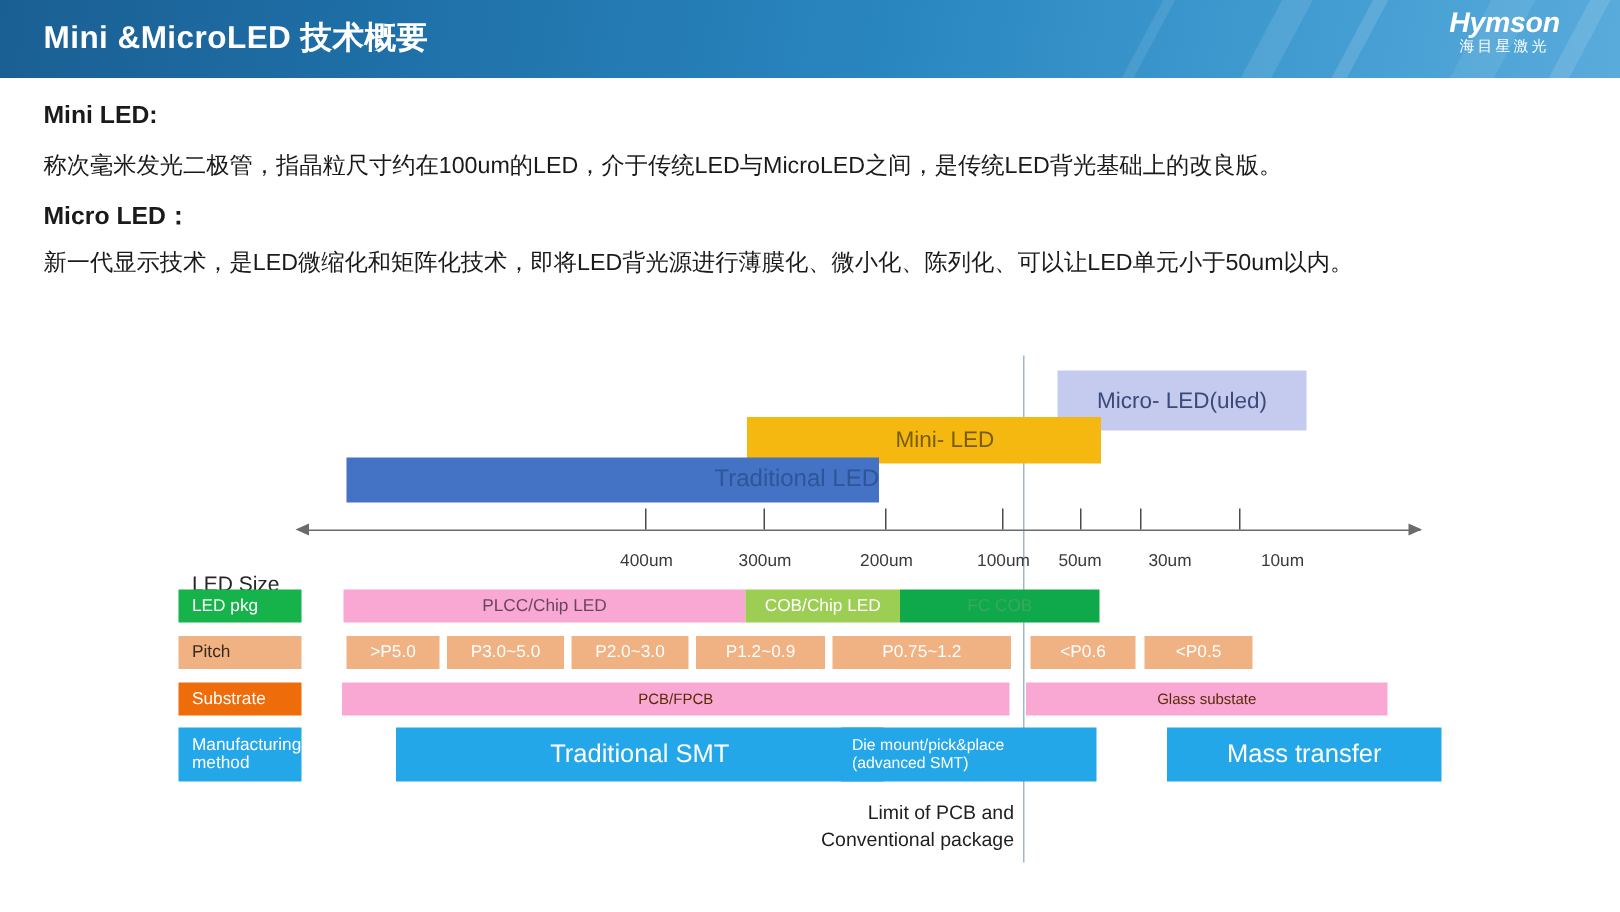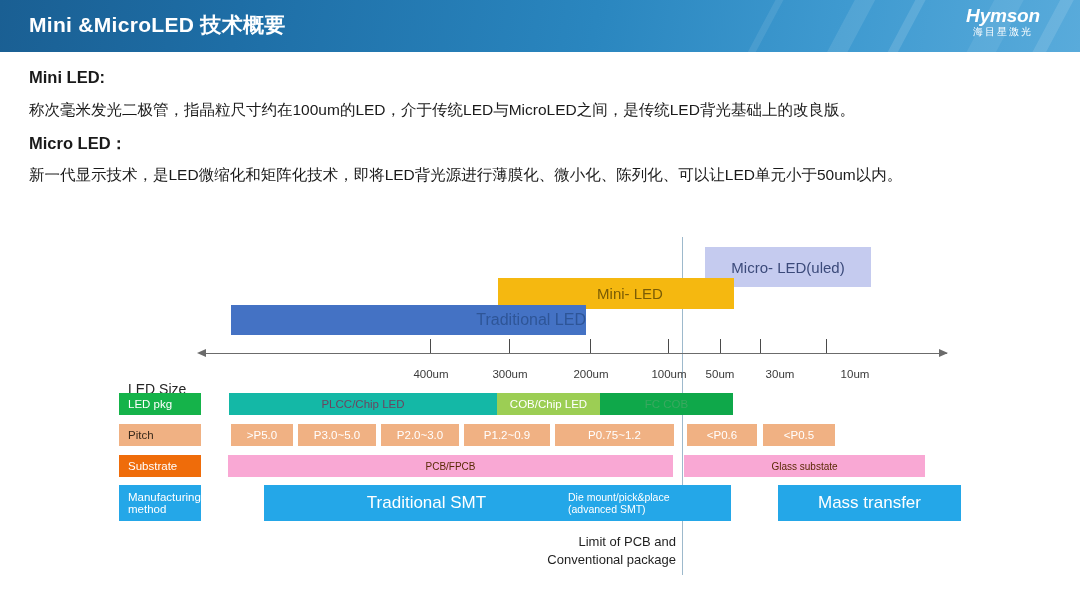--- a/index.html
+++ b/index.html
@@ -84,21 +84,21 @@
   .rowlabel{
     position:absolute;box-sizing:border-box;
     display:flex;align-items:center;
     padding-left:9px;font-size:11.5px;white-space:pre-line;line-height:12.5px;
   }
   .lbl-ledpkg{background:#15b34a;color:#ffffff;}
   .lbl-pitch{background:#f0b183;color:#3a2a1b;}
   .lbl-sub{background:#ef6c0a;color:#ffffff;}
   .lbl-man{background:#24a7e8;color:#ffffff;}
 
-  .c-plcc{background:#14b8a6;color:#6b4560;font-size:11.5px;}
+  .c-plcc{background:#f9a8d4;color:#6b4560;font-size:11.5px;}
   .c-cob{background:#9cce54;color:#ffffff;font-size:11.5px;}
   .c-fccob{background:#0fa84a;color:#3aa85f;font-size:11.5px;}
   .c-pitch{background:#f0b183;color:#ffffff;font-size:11.5px;}
   .c-sub{background:#f9a8d4;color:#5a2a05;font-size:10px;}
   .c-man{background:#24a7e8;color:#ffffff;}
   .c-man.big{font-size:17px;margin-left:36px;}
   .c-man.small{font-size:10.5px;justify-content:flex-start;padding-left:7px;white-space:pre-line;line-height:12px;text-align:left;}
 </style>
 </head>
 <body>

